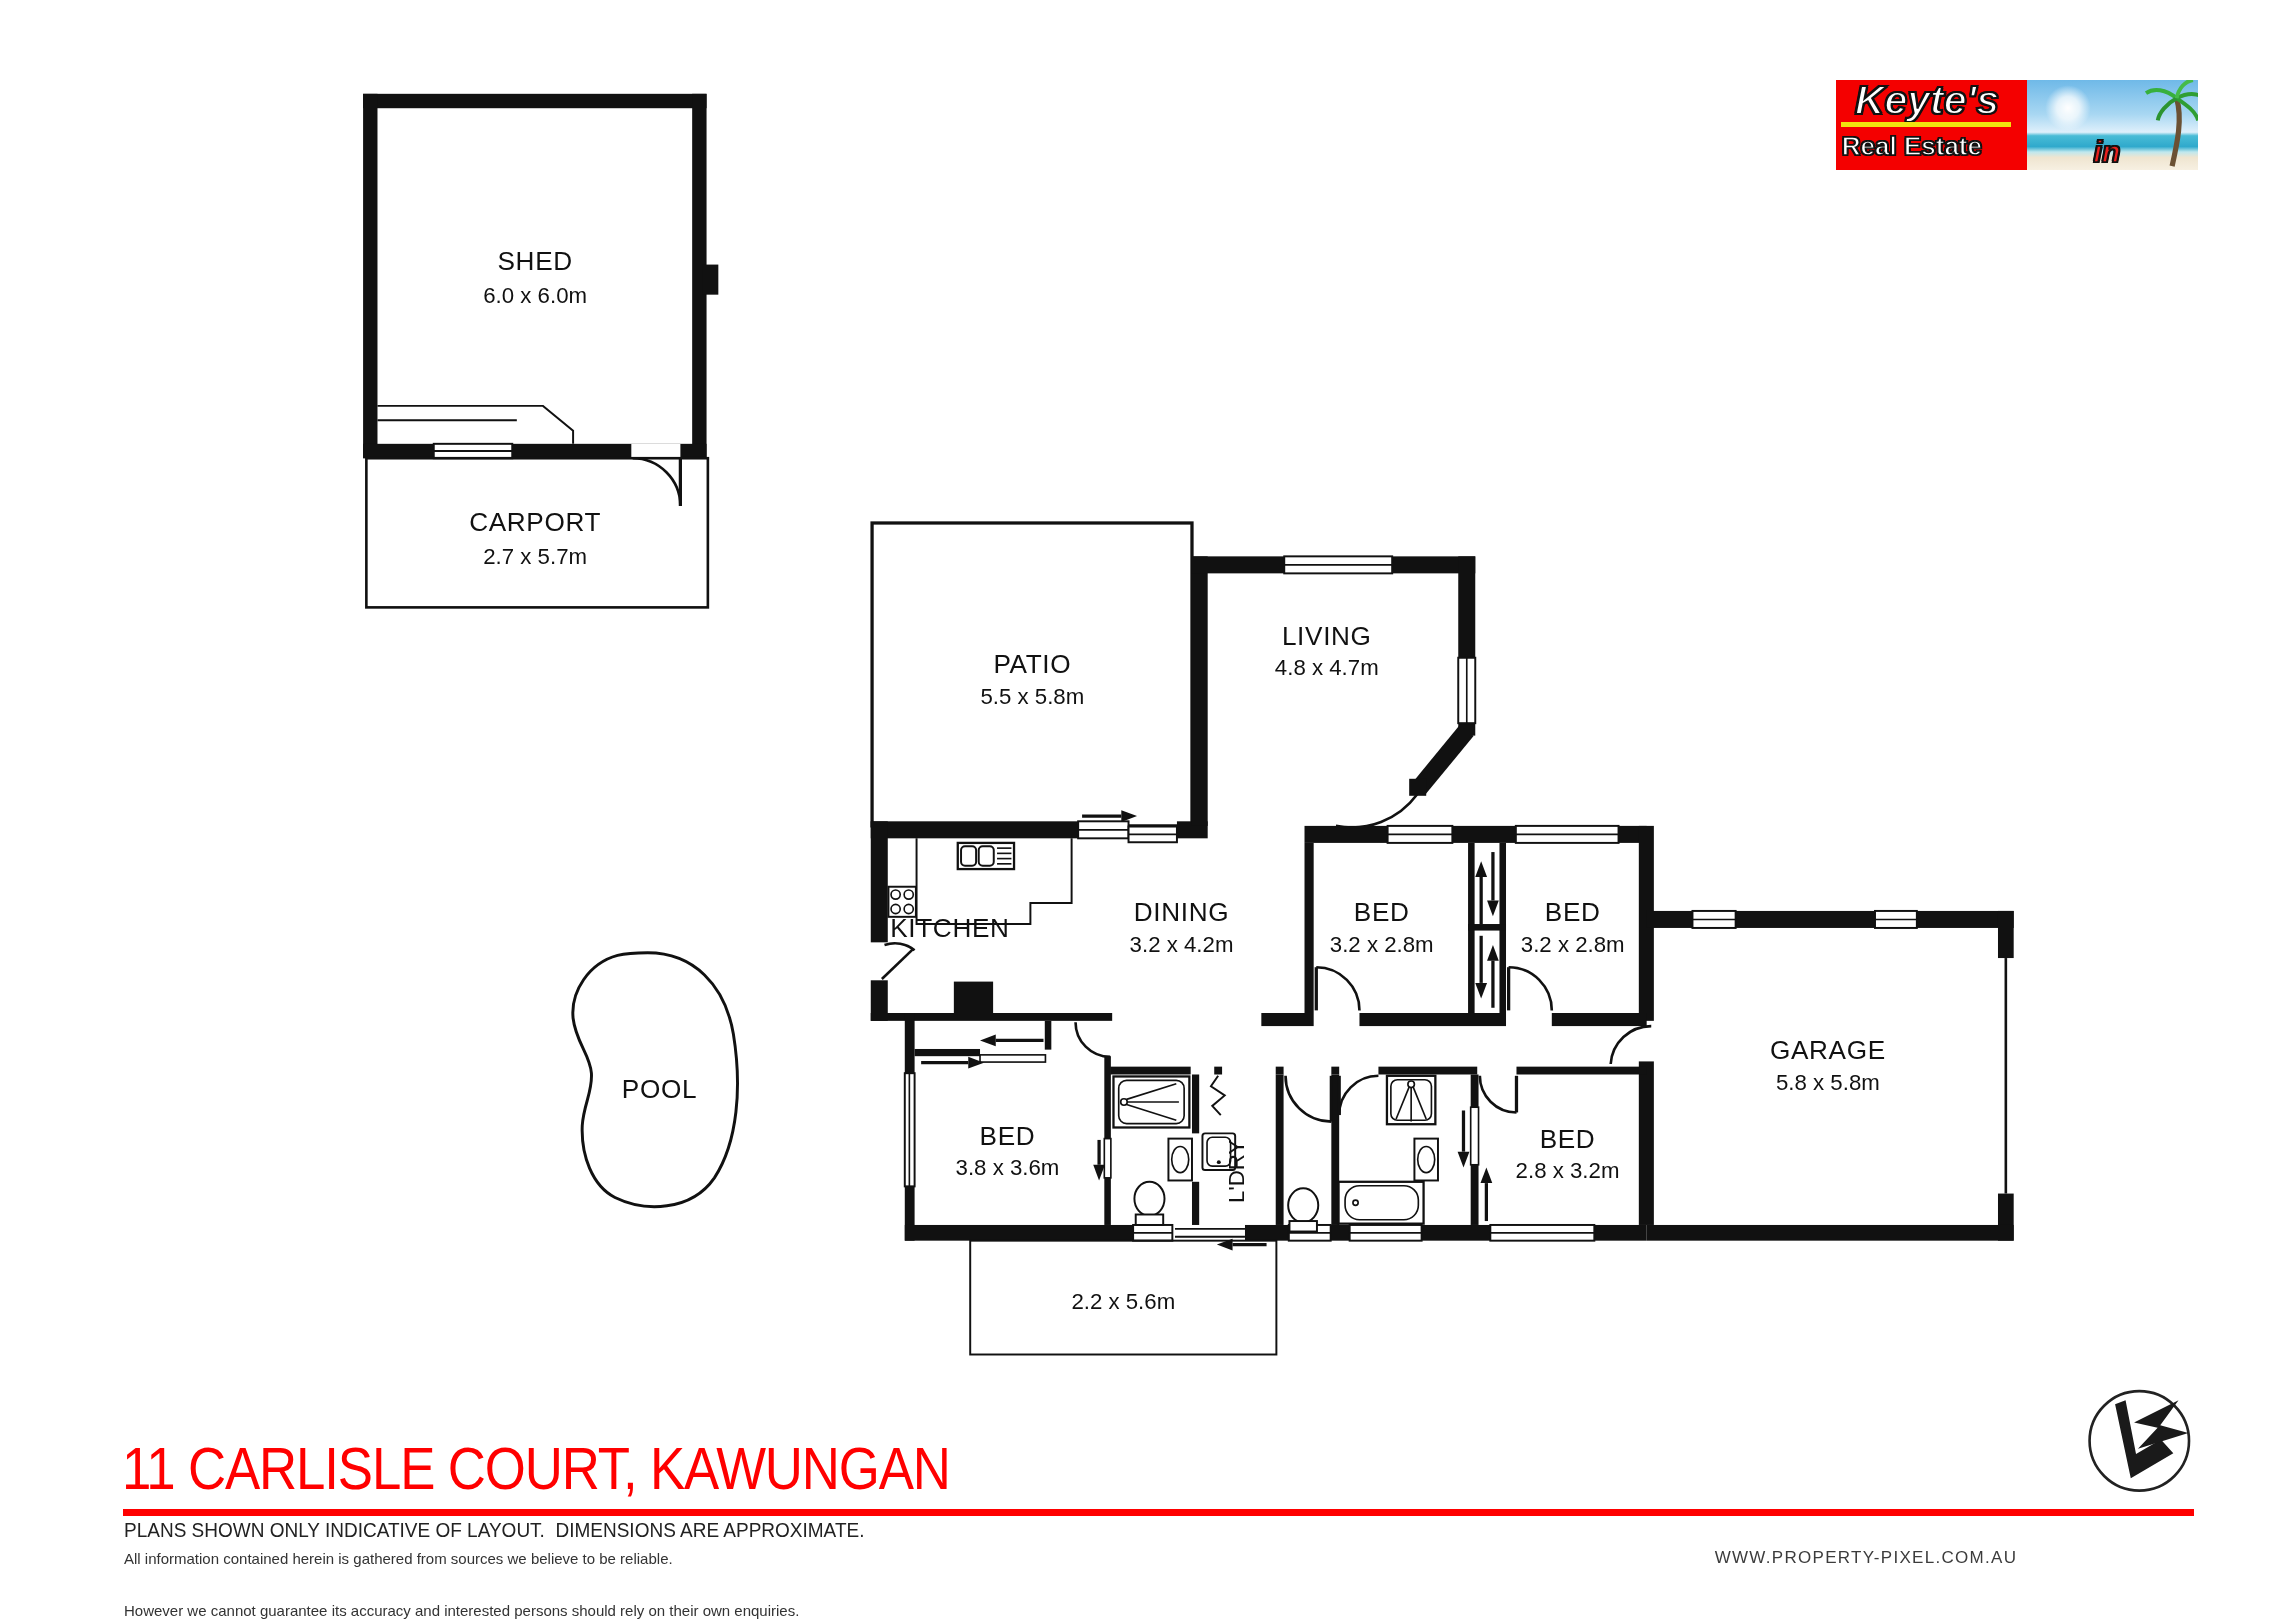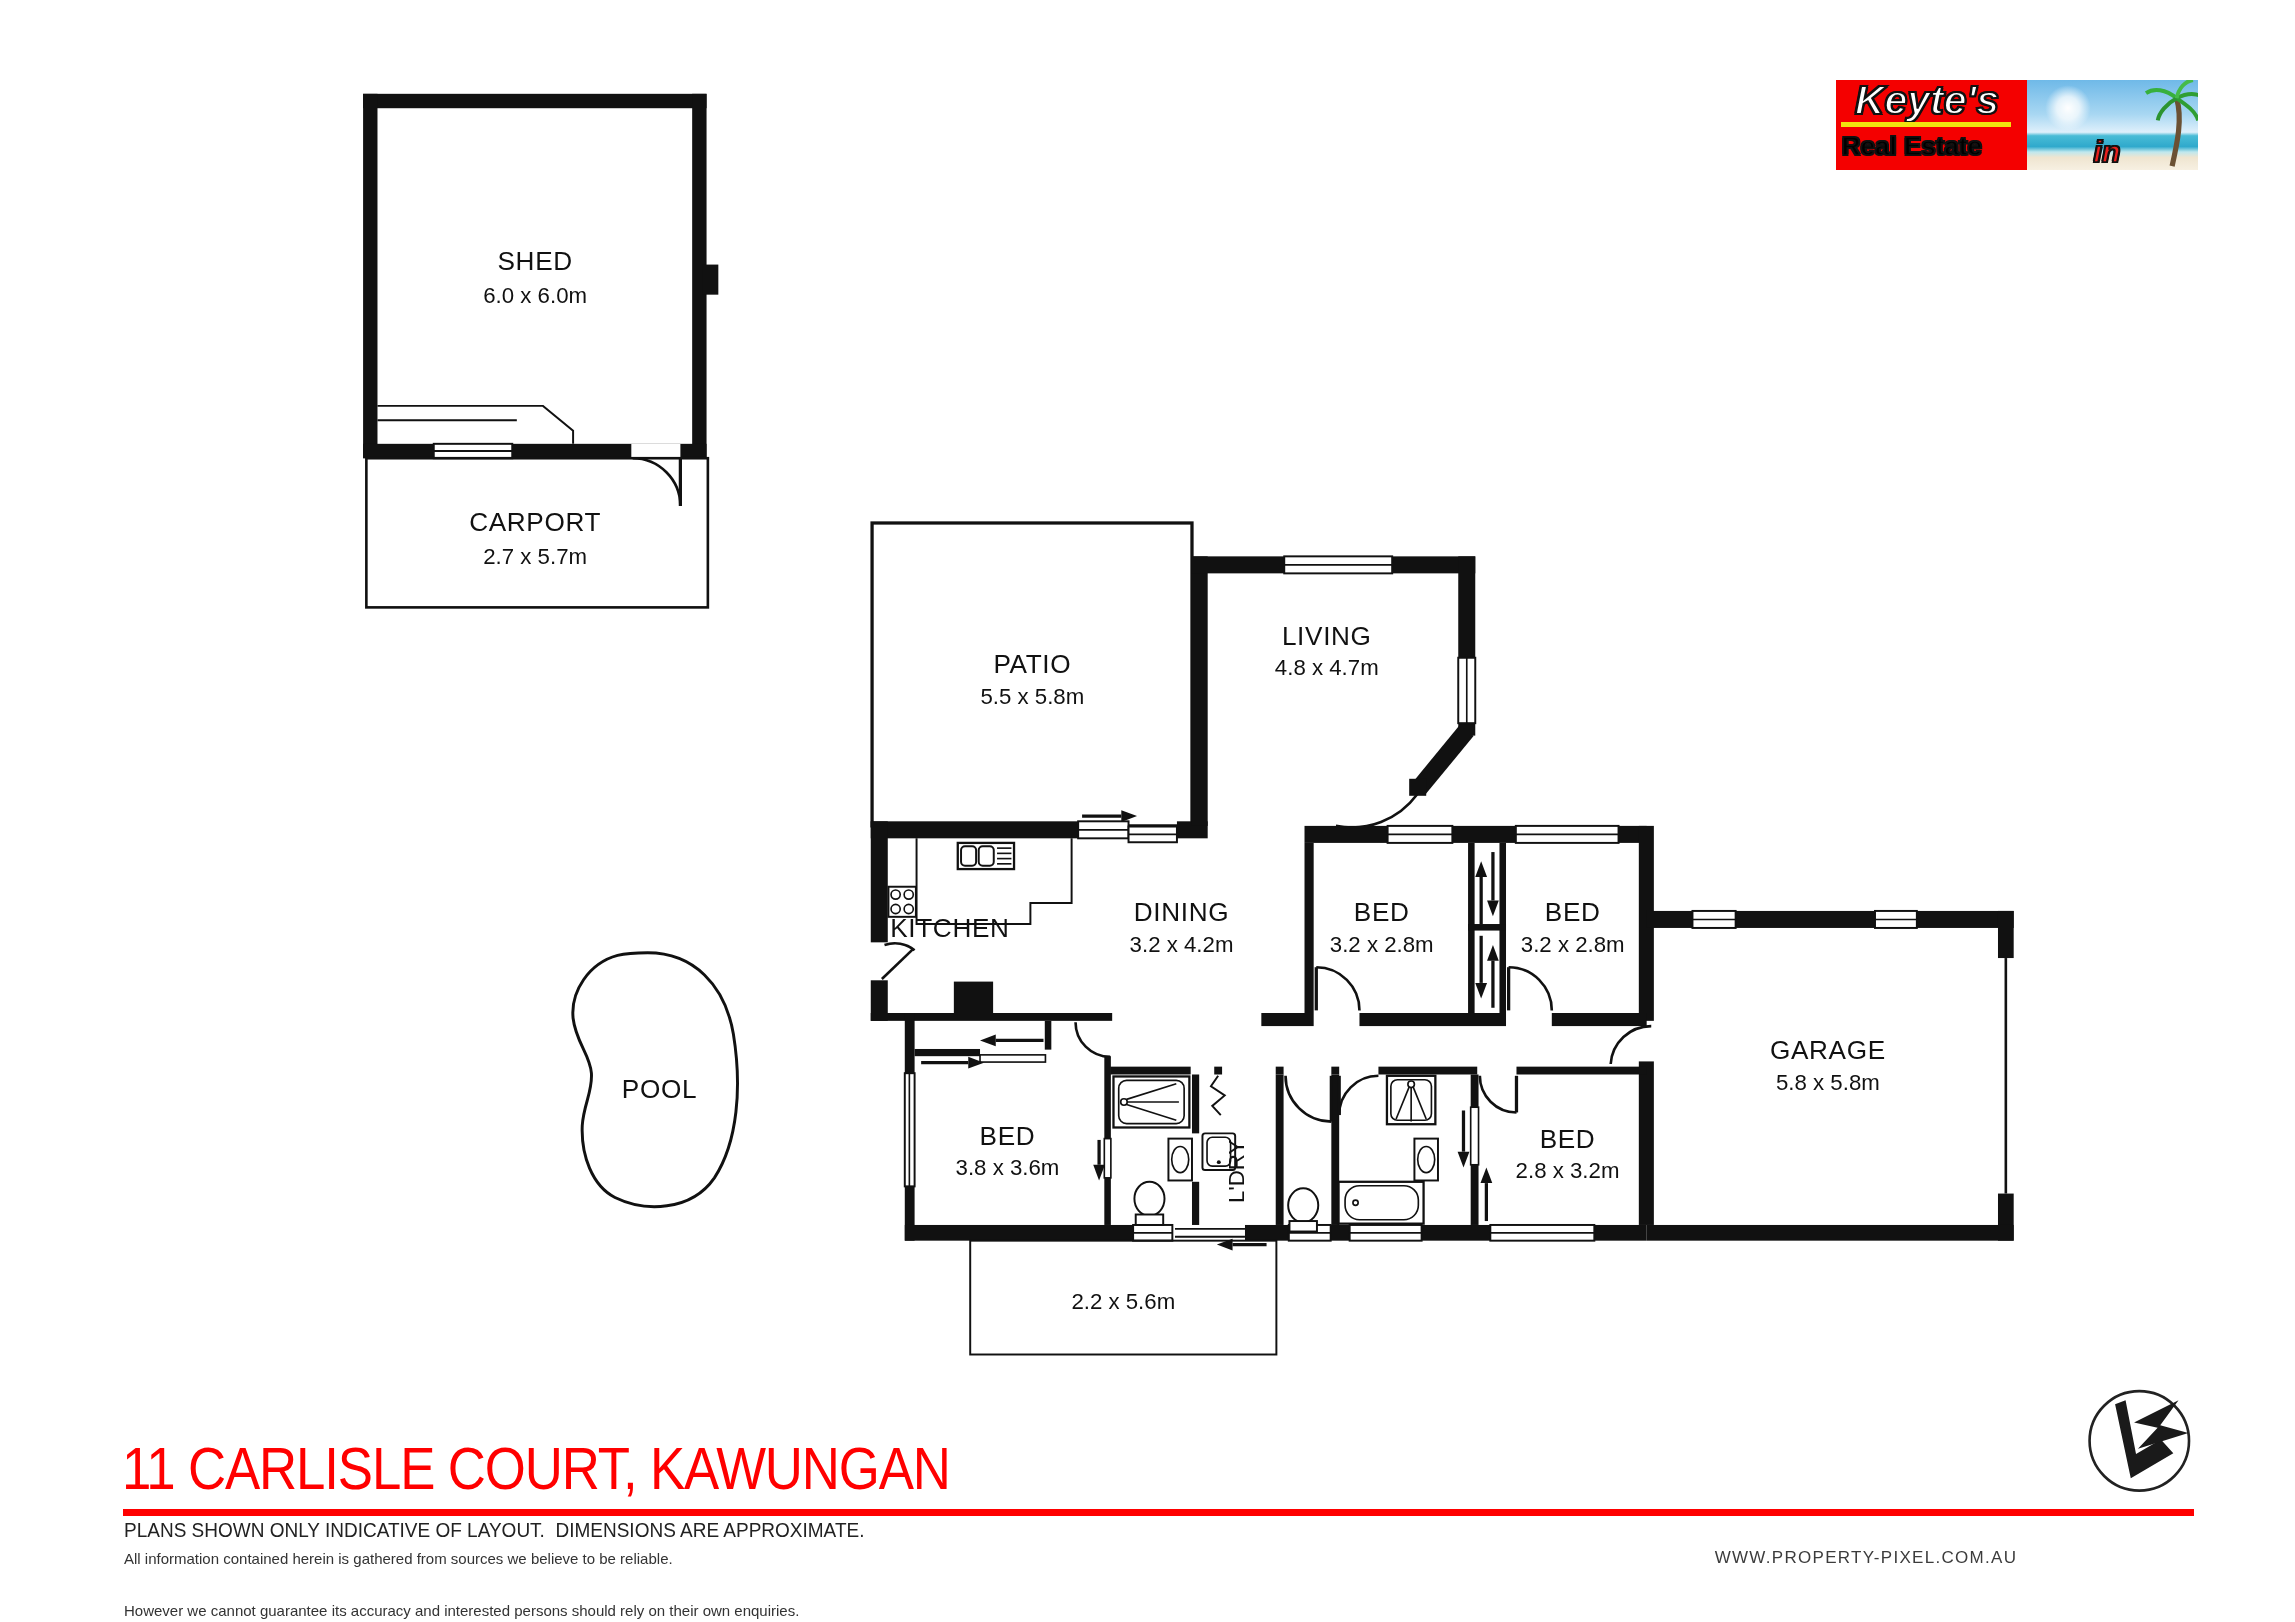--- a/index.html
+++ b/index.html
@@ -11,21 +11,21 @@
   .dims{font-size:34px;text-anchor:middle;}
   .wall{fill:#111;}
   .thin{fill:none;stroke:#111;}
   
   #brand{position:absolute;left:1836px;top:80px;width:362px;height:90px;display:flex;}
   #brand-red{position:relative;width:182px;height:90px;background:#f40000;padding-left:18px;}
   #brand-name{position:absolute;left:6.5px;top:-2.6px;width:169px;text-align:center;
       font-size:41px;font-weight:bold;font-style:italic;color:#fff;
       -webkit-text-stroke:2px #111;text-shadow:1.3px 1.3px 0 #111,-1.3px 1.3px 0 #111,1.3px -1.3px 0 #111,-1.3px -1.3px 0 #111;}
   #brand-underline{position:absolute;left:5.2px;top:42px;width:170px;height:4.6px;background:#f2e30e;}
-  #brand-sub{position:absolute;left:3.9px;top:51px;width:144px;text-align:center;font-size:26px;font-weight:bold;color:#000000;
+  #brand-sub{position:absolute;left:3.9px;top:51px;width:144px;text-align:center;font-size:26px;font-weight:bold;color:#ffffff;
       -webkit-text-stroke:1.3px #111;text-shadow:1.3px 1.3px 0 #111,-1.3px 1.3px 0 #111,1.3px -1.3px 0 #111,-1.3px -1.3px 0 #111;}
   #brand-beach{position:relative;width:180px;height:90px;overflow:hidden;
       background:linear-gradient(180deg,#6fb9e8 0%,#a8d7f2 38%,#dff0fb 58%,#49bcd6 62%,#2fa9cc 74%,#bfe8ee 80%,#efe5d0 86%,#f7f0e2 100%);}
   #sun{position:absolute;left:18.3px;top:5.2px;width:46px;height:46px;border-radius:50%;
       background:radial-gradient(circle,#ffffff 0%,rgba(255,255,255,.75) 35%,rgba(255,255,255,0) 70%);}
   #tagline{position:absolute;left:0px;top:55px;width:160px;text-align:center;
       font-size:30px;font-weight:bold;font-style:italic;color:#e8211d;
       -webkit-text-stroke:1.6px #111;text-shadow:1.3px 1.3px 0 #111,-1.3px 1.3px 0 #111,1.3px -1.3px 0 #111,-1.3px -1.3px 0 #111;}
   
   #title{position:absolute;left:122px;top:1434px;font-size:60px;color:#ff0000;letter-spacing:-1.3px;

